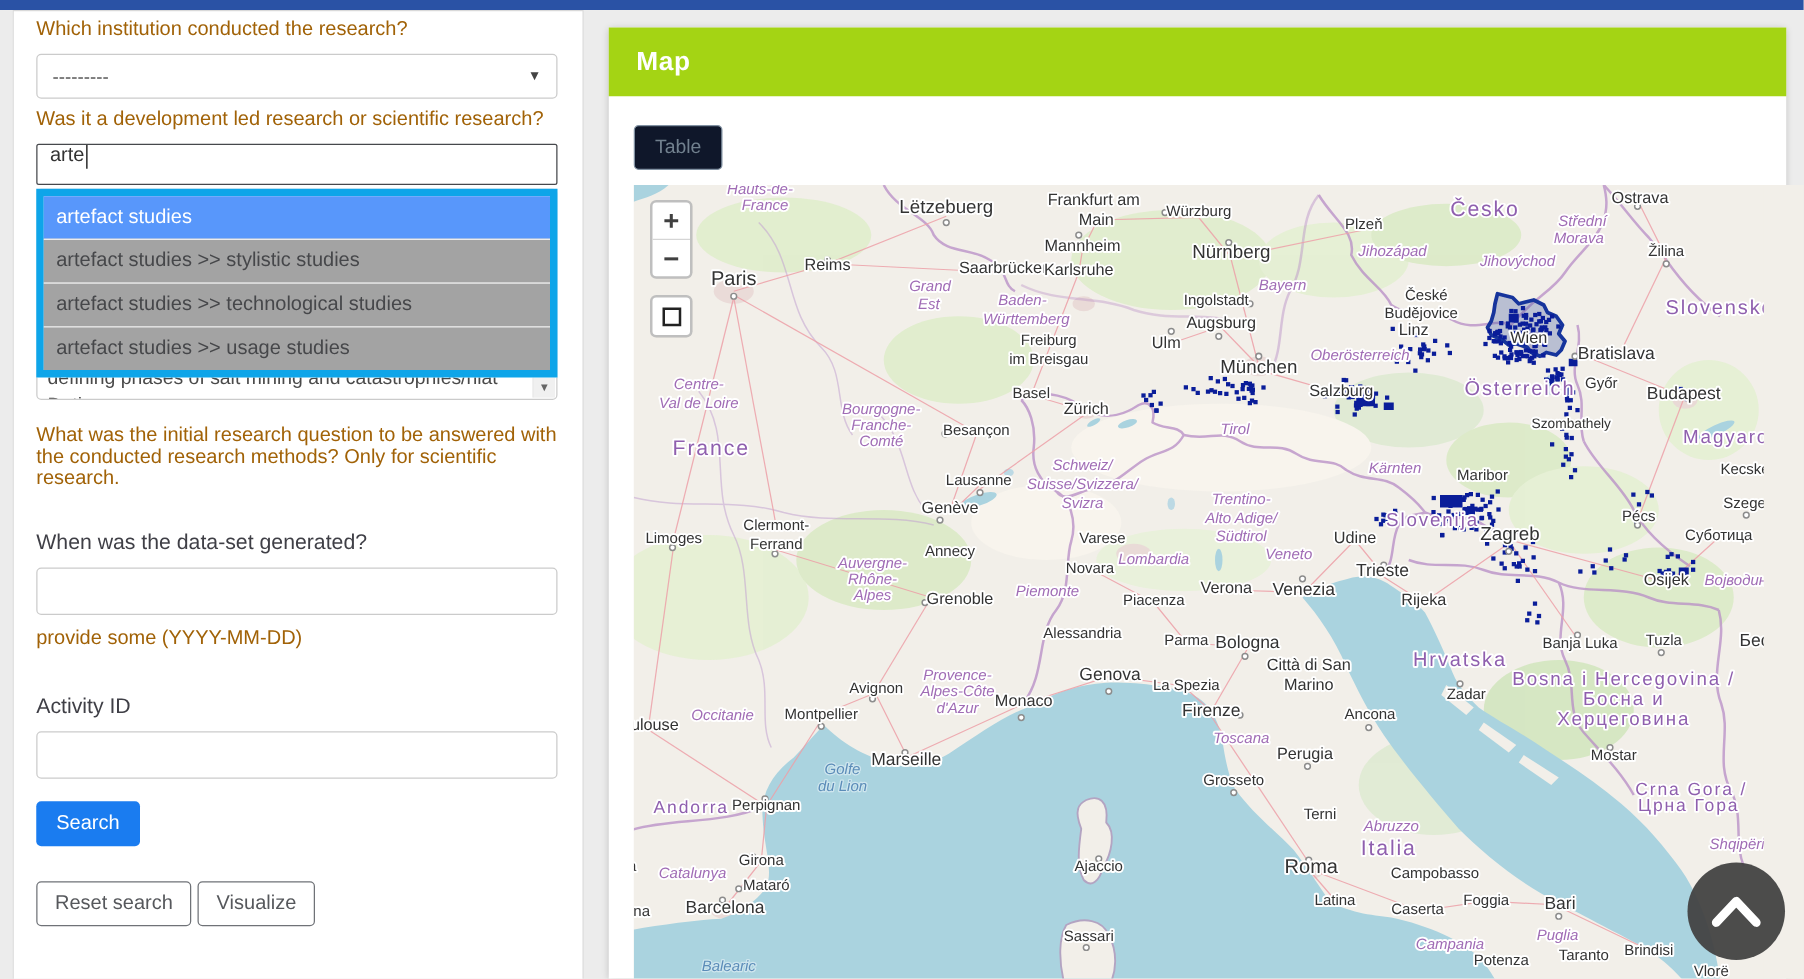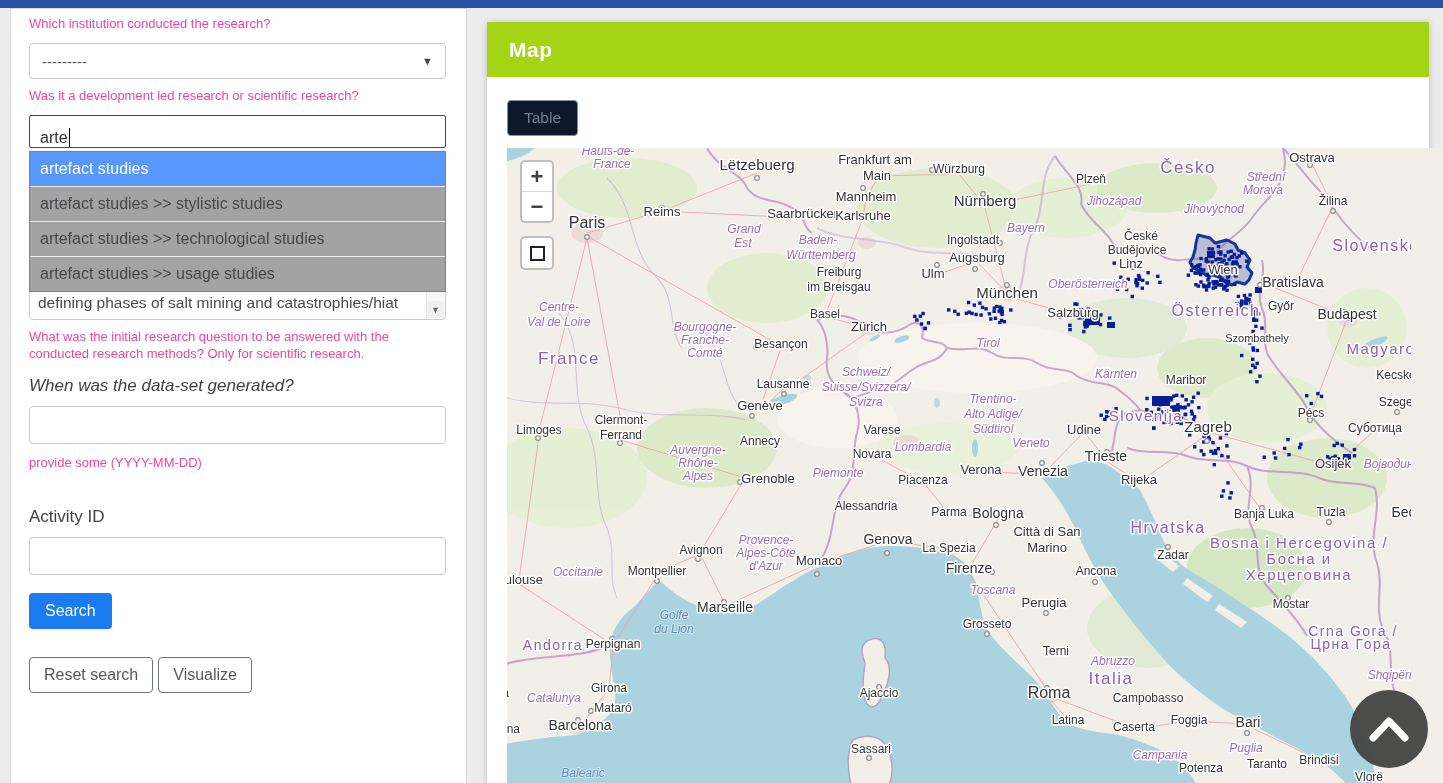--- a/index.html
+++ b/index.html
@@ -1,32 +1,32 @@
 <!DOCTYPE html>
 <html><head>
 <meta charset="utf-8">
 <style>
   html,body{margin:0;padding:0;background:#ececec;font-family:"Liberation Sans",sans-serif;overflow:hidden;}
   #stage{position:relative;width:1443px;height:783px;background:#ececec;}
   #topbar{position:absolute;left:0;top:0;width:1443px;height:8px;background:#2a52a5;}
   
   #searchcard{position:absolute;left:10px;top:8px;width:457px;height:860px;background:#fff;
     border:1px solid #d9d9d9;box-sizing:border-box;padding:6px 20px 0 18px;}
-  .helptext{color:#ec4899;font-size:13px;line-height:17px;}
+  .helptext{color:#a16207;font-size:16px;line-height:17px;}
   .fieldlabel{color:#3f3f46;font-size:17px;}
   .selectbox{margin-top:11px;height:34px;border:1px solid #cbcbcb;border-radius:4px;display:flex;
     align-items:center;padding:0 12px;color:#555;font-size:15px;justify-content:space-between;background:#fff;cursor:pointer;}
   .selectbox .caret{color:#444;font-size:11px;}
   .textinput{margin-top:10px;height:36px;border:1px solid #cbcbcb;border-radius:4px;background:#fff;
     display:flex;align-items:center;padding:0 10px;font-size:16px;color:#333;}
   #rm-wrap{position:relative;margin-top:11px;}
   #rm-input{height:33px;border:1px solid #46484c;border-radius:2px;background:#fff;display:flex;
-    align-items:flex-end;padding:0 10px;font-size:16px;color:#333;box-sizing:border-box;}
+    align-items:flex-start;padding:0 10px;font-size:16px;color:#333;box-sizing:border-box;}
   .caret-line{display:inline-block;width:1px;height:19px;background:#000;margin-left:1px;}
-  #rm-dropdown{position:absolute;left:0;right:0;top:36px;background:#fff;border:1px solid #0ea5e9;z-index:20;}
+  #rm-dropdown{position:absolute;left:0;right:0;top:36px;background:#fff;border:6px solid #0ea5e9;z-index:20;}
   .dd-item{padding:8px 10px;font-size:16px;color:#46474a;border-top:1px solid #ececec;background:#a3a3a3;cursor:pointer;}
   .dd-item:first-child{border-top:none;}
   .dd-item.hl{background:#5897fb;color:#fff;}
   #rm-listbox{position:relative;margin-top:3px;height:169px;border:1px solid #cbcbcb;border-radius:4px;
     background:#fff;overflow:hidden;box-sizing:border-box;}
   #rm-listbox .opts{position:absolute;left:8px;right:20px;top:140px;font-size:15.5px;color:#4a4a4a;
     white-space:nowrap;overflow:hidden;line-height:22px;}
   #rm-scrollbar{position:absolute;top:1px;bottom:1px;right:1px;width:17px;background:#f7f7f7;border-left:1px solid #e6e6e6;}
   #rm-scroll-down{position:absolute;bottom:0;left:0;width:17px;height:17px;color:#666;font-size:9px;
     display:flex;align-items:center;justify-content:center;background:#f0f0f0;cursor:pointer;}
@@ -96,23 +96,23 @@
       </div>
 
       <div id="rm-dropdown">
         <div class="dd-item hl">artefact studies</div>
         <div class="dd-item">artefact studies &gt;&gt; stylistic studies</div>
         <div class="dd-item">artefact studies &gt;&gt; technological studies</div>
         <div class="dd-item">artefact studies &gt;&gt; usage studies</div>
       </div>
     </div>
 
-    <div class="helptext" style="margin-top:8px;">What was the initial research question to be answered with the conducted research methods? Only for scientific research.</div>
-
-    <div class="fieldlabel" style="margin-top:14px;font-style:italic;">When was the data-set generated?</div>
+    <div class="helptext" style="margin-top:20px;">What was the initial research question to be answered with the conducted research methods? Only for scientific research.</div>
+
+    <div class="fieldlabel" style="margin-top:33px;">When was the data-set generated?</div>
     <div class="textinput">
       <span></span>
     </div>
     <div class="helptext" style="margin-top:10px;">provide some (YYYY-MM-DD)</div>
 
     <div class="fieldlabel" style="margin-top:36px;">Activity ID</div>
     <div class="textinput">
       <span></span>
     </div>
 

